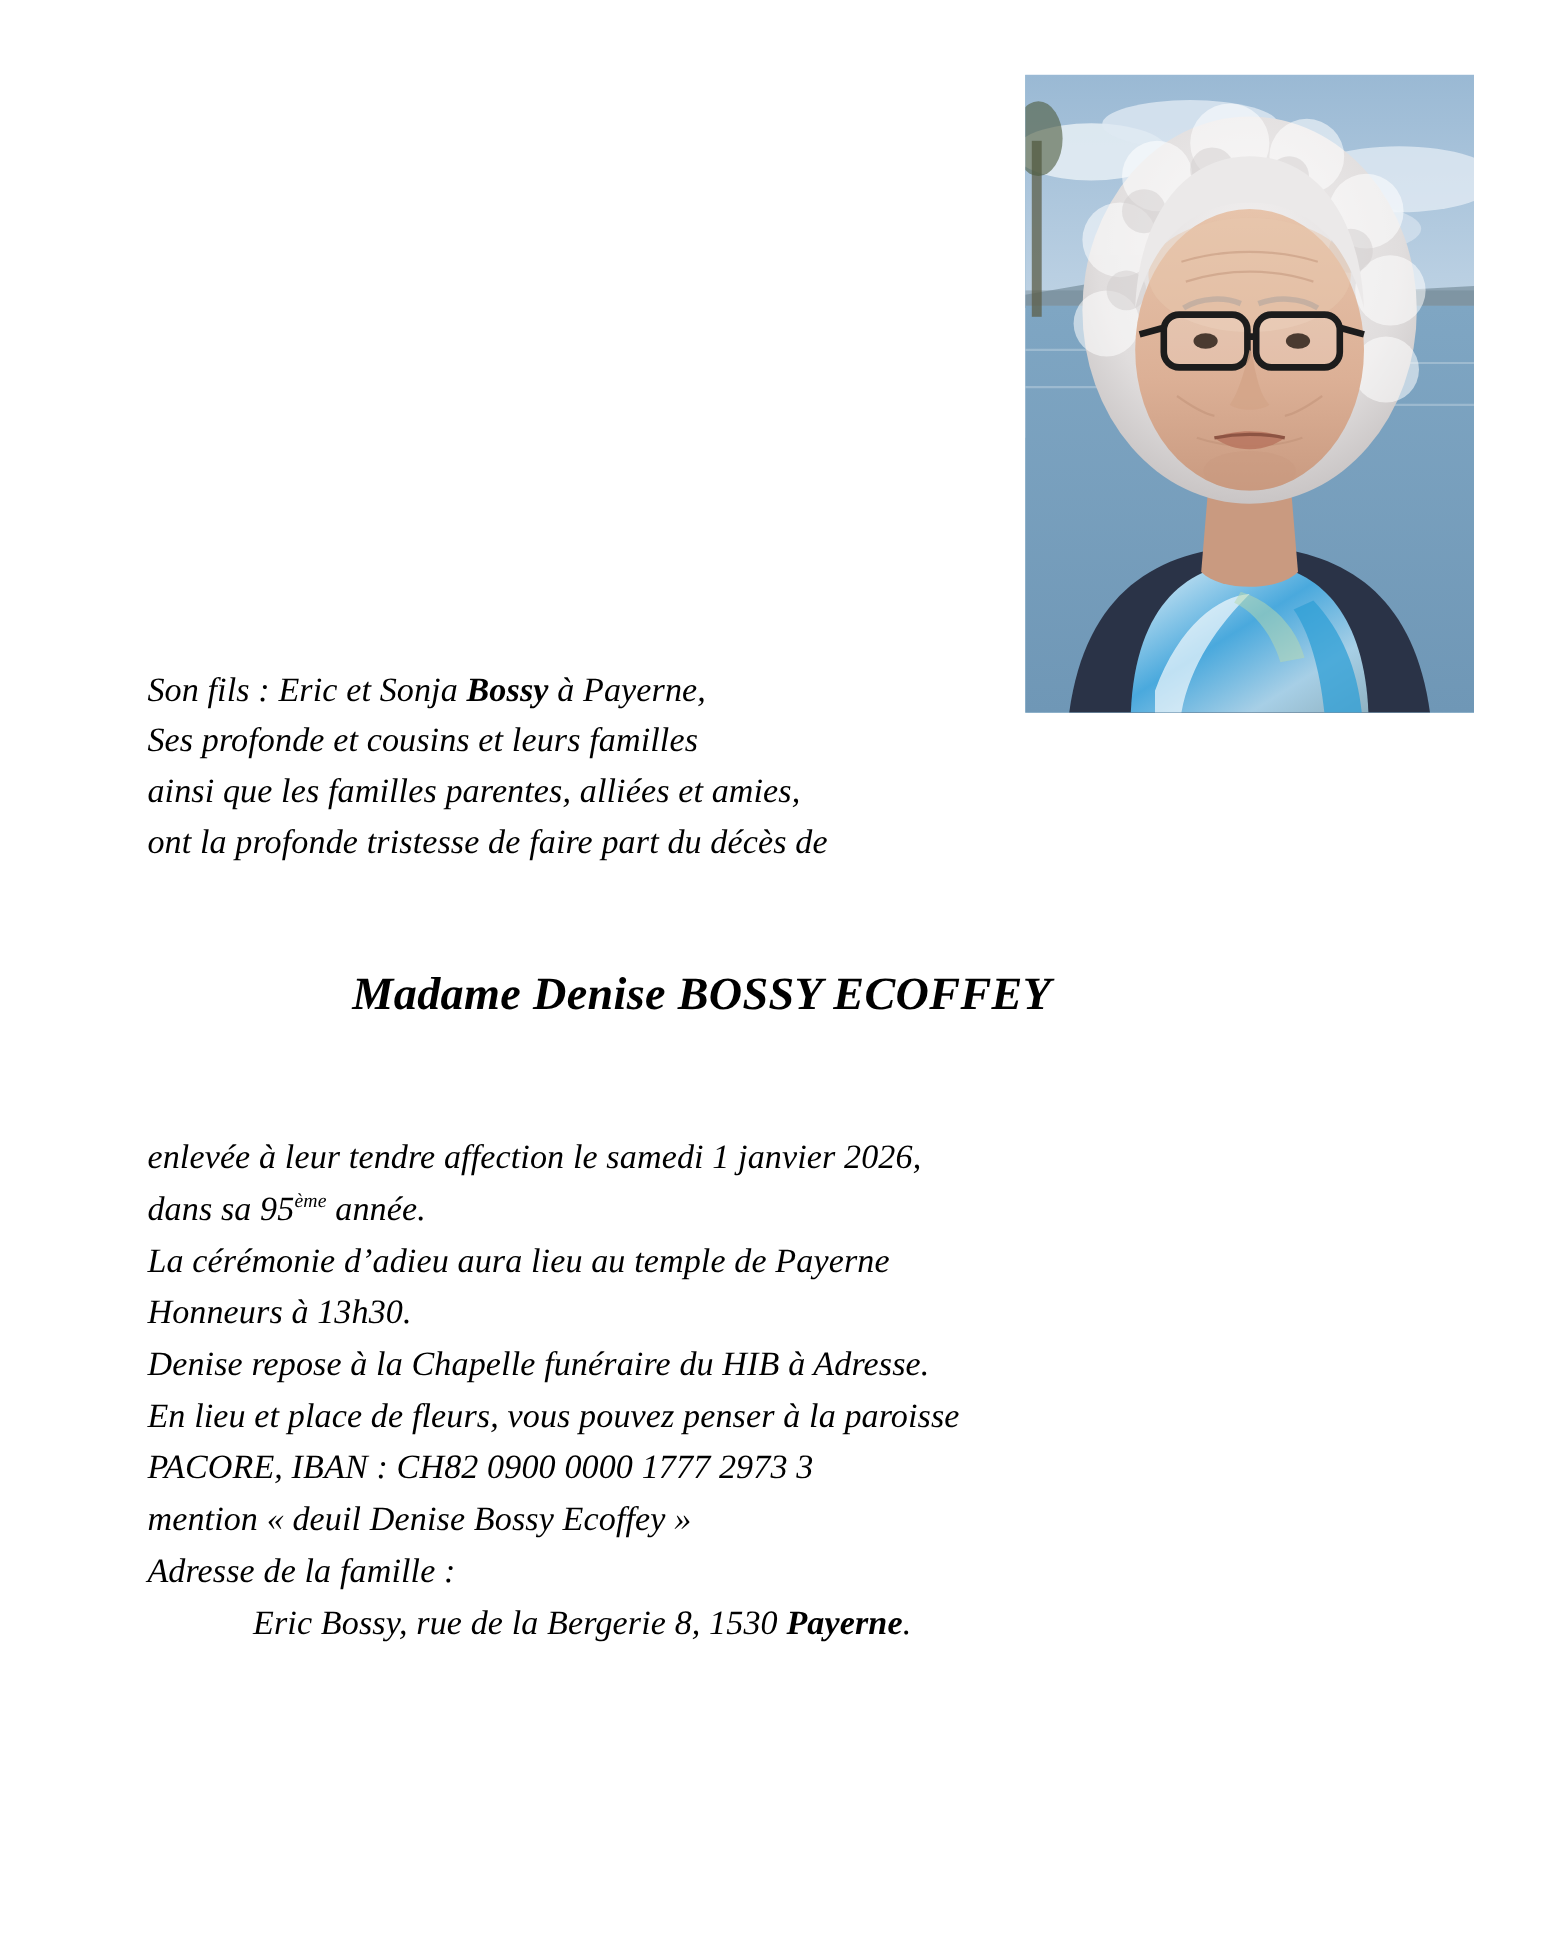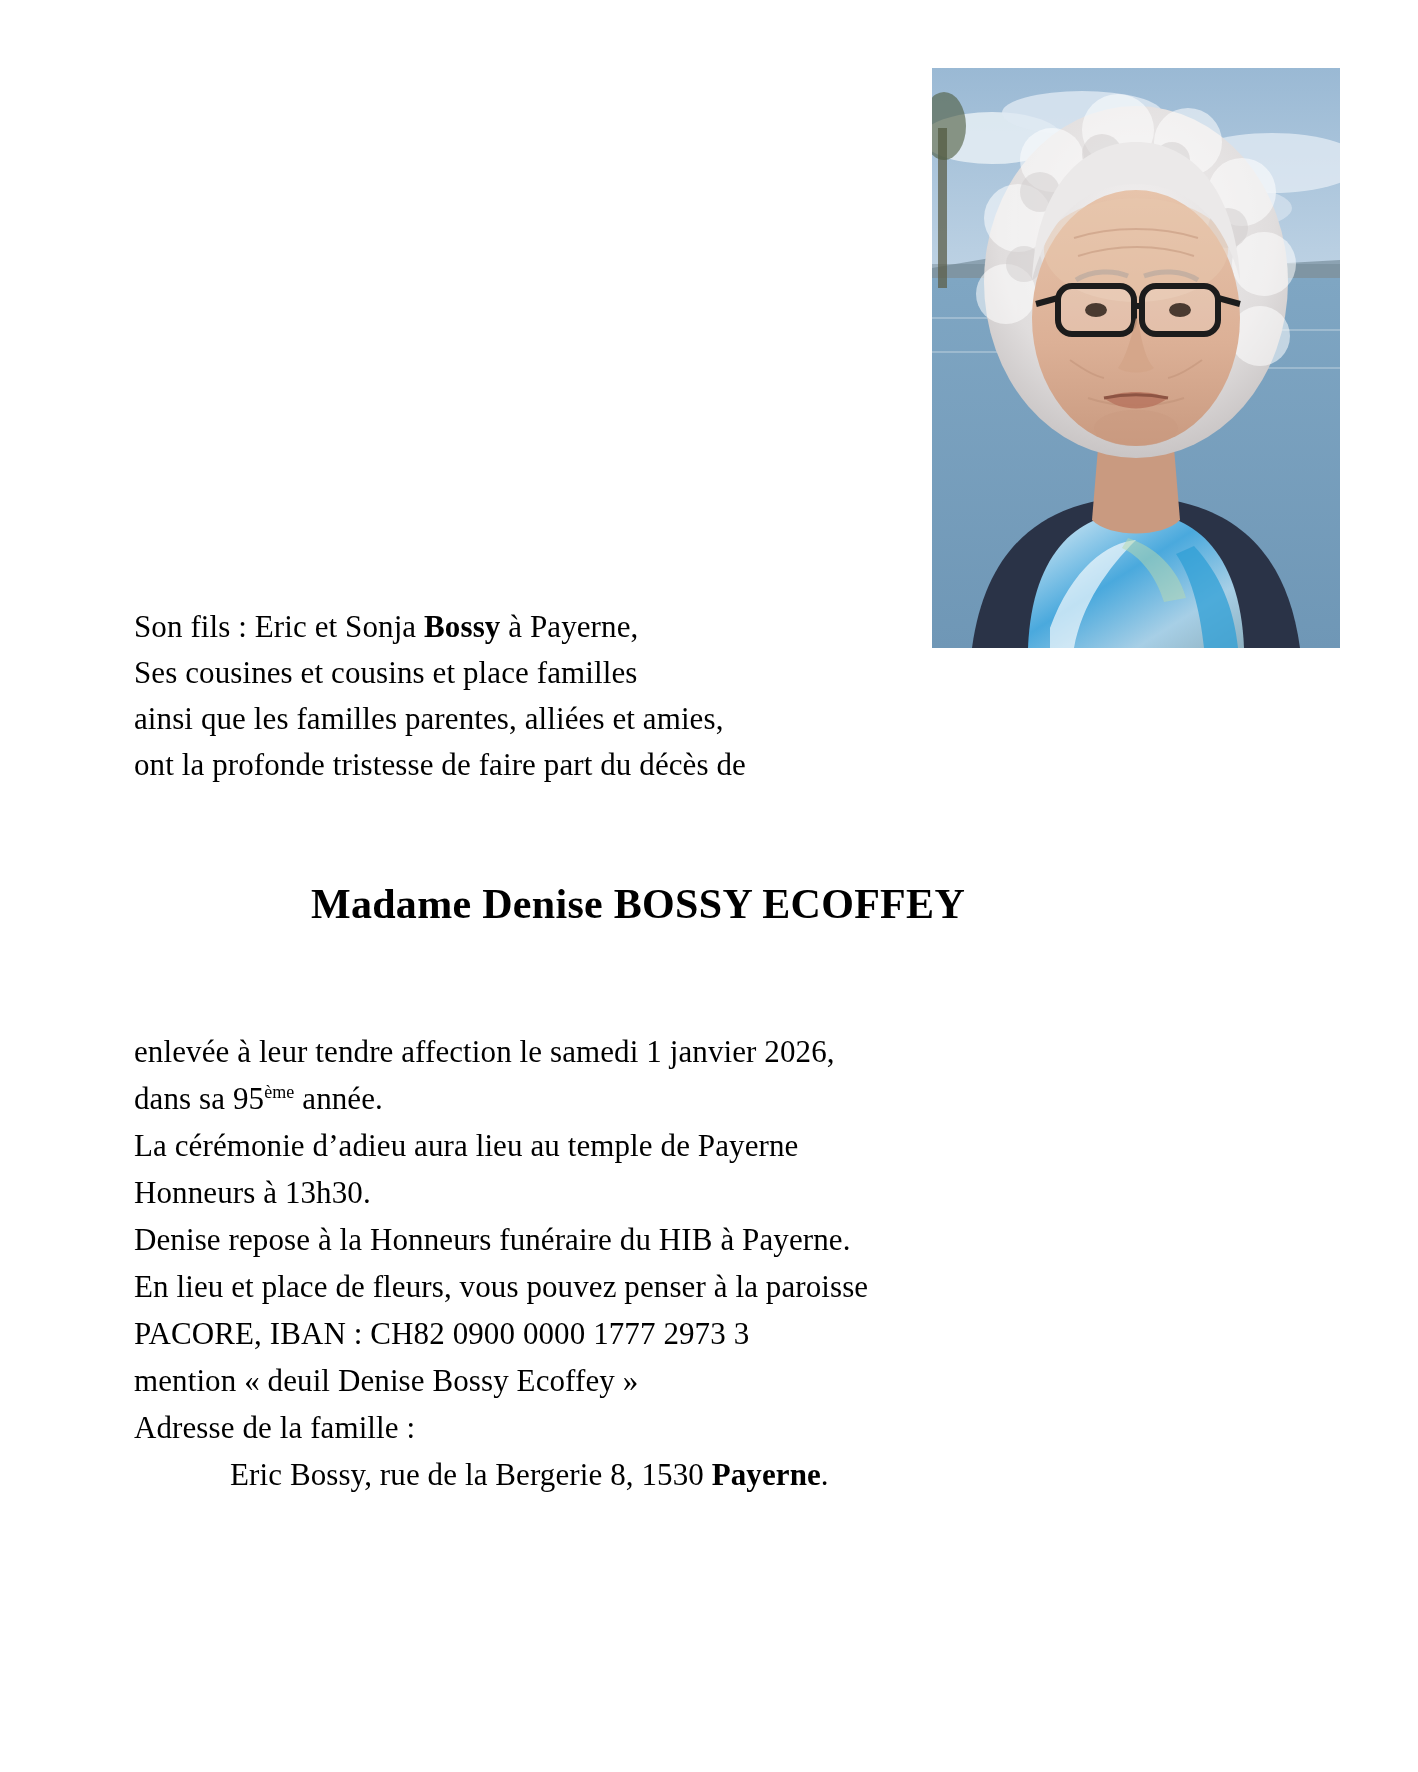--- a/index.html
+++ b/index.html
@@ -14,20 +14,21 @@
     font-family: "Liberation Serif", serif;
     color: #000000;
     overflow: hidden;
   }
 
   .page {
     position: relative;
     width: 1418px;
     height: 1772px;
     background: #ffffff;
+    font-style: italic;
   }
 
   
   .portrait {
     position: absolute;
     left: 932px;
     top: 68px;
     width: 408px;
     height: 580px;
     overflow: hidden;
@@ -212,37 +213,37 @@
       <ellipse cx="204" cy="360" rx="42" ry="18" fill="#c99a80" opacity="0.5"></ellipse>
 
       <path d="M100 212 C104 120 150 74 204 74 C258 74 304 120 308 212 C292 150 256 116 204 116 C152 116 116 150 100 212 Z" fill="#ebe9e9"></path>
     </svg>
   </div>
 
   <div class="intro-block">
     <div class="intro-line">
       <span>Son fils : Eric et Sonja </span><b>Bossy</b><span> à Payerne,</span>
     </div>
-    <div class="intro-line">Ses cousines et cousins et place familles</div>
+    <div class="intro-line">Ses profonde et cousins et leurs familles</div>
     <div class="intro-line">ainsi que les familles parentes, alliées et amies,</div>
     <div class="intro-line">ont la profonde tristesse de faire part du décès de</div>
   </div>
 
   <div class="name-block">
     <div class="deceased-name">Madame Denise BOSSY ECOFFEY</div>
   </div>
 
   <div class="details-block">
     <div class="details-line">enlevée à leur tendre affection le samedi 1 janvier 2026,</div>
     <div class="details-line">
       <span>dans sa 95</span><span class="sup">ème</span><span> année.</span>
     </div>
     <div class="details-line">La cérémonie d’adieu aura lieu au temple de Payerne</div>
     <div class="details-line">Honneurs à 13h30.</div>
-    <div class="details-line">Denise repose à la Honneurs funéraire du HIB à Payerne.</div>
+    <div class="details-line">Denise repose à la Chapelle funéraire du HIB à Adresse.</div>
     <div class="details-line">En lieu et place de fleurs, vous pouvez penser à la paroisse</div>
     <div class="details-line">PACORE, IBAN : CH82 0900 0000 1777 2973 3</div>
     <div class="details-line">mention « deuil Denise Bossy Ecoffey »</div>
     <div class="details-line">Adresse de la famille :</div>
     <div class="details-line indent">
       <span>Eric Bossy, rue de la Bergerie 8, 1530 </span><b>Payerne</b><span>.</span>
     </div>
   </div>
 
 </div>

